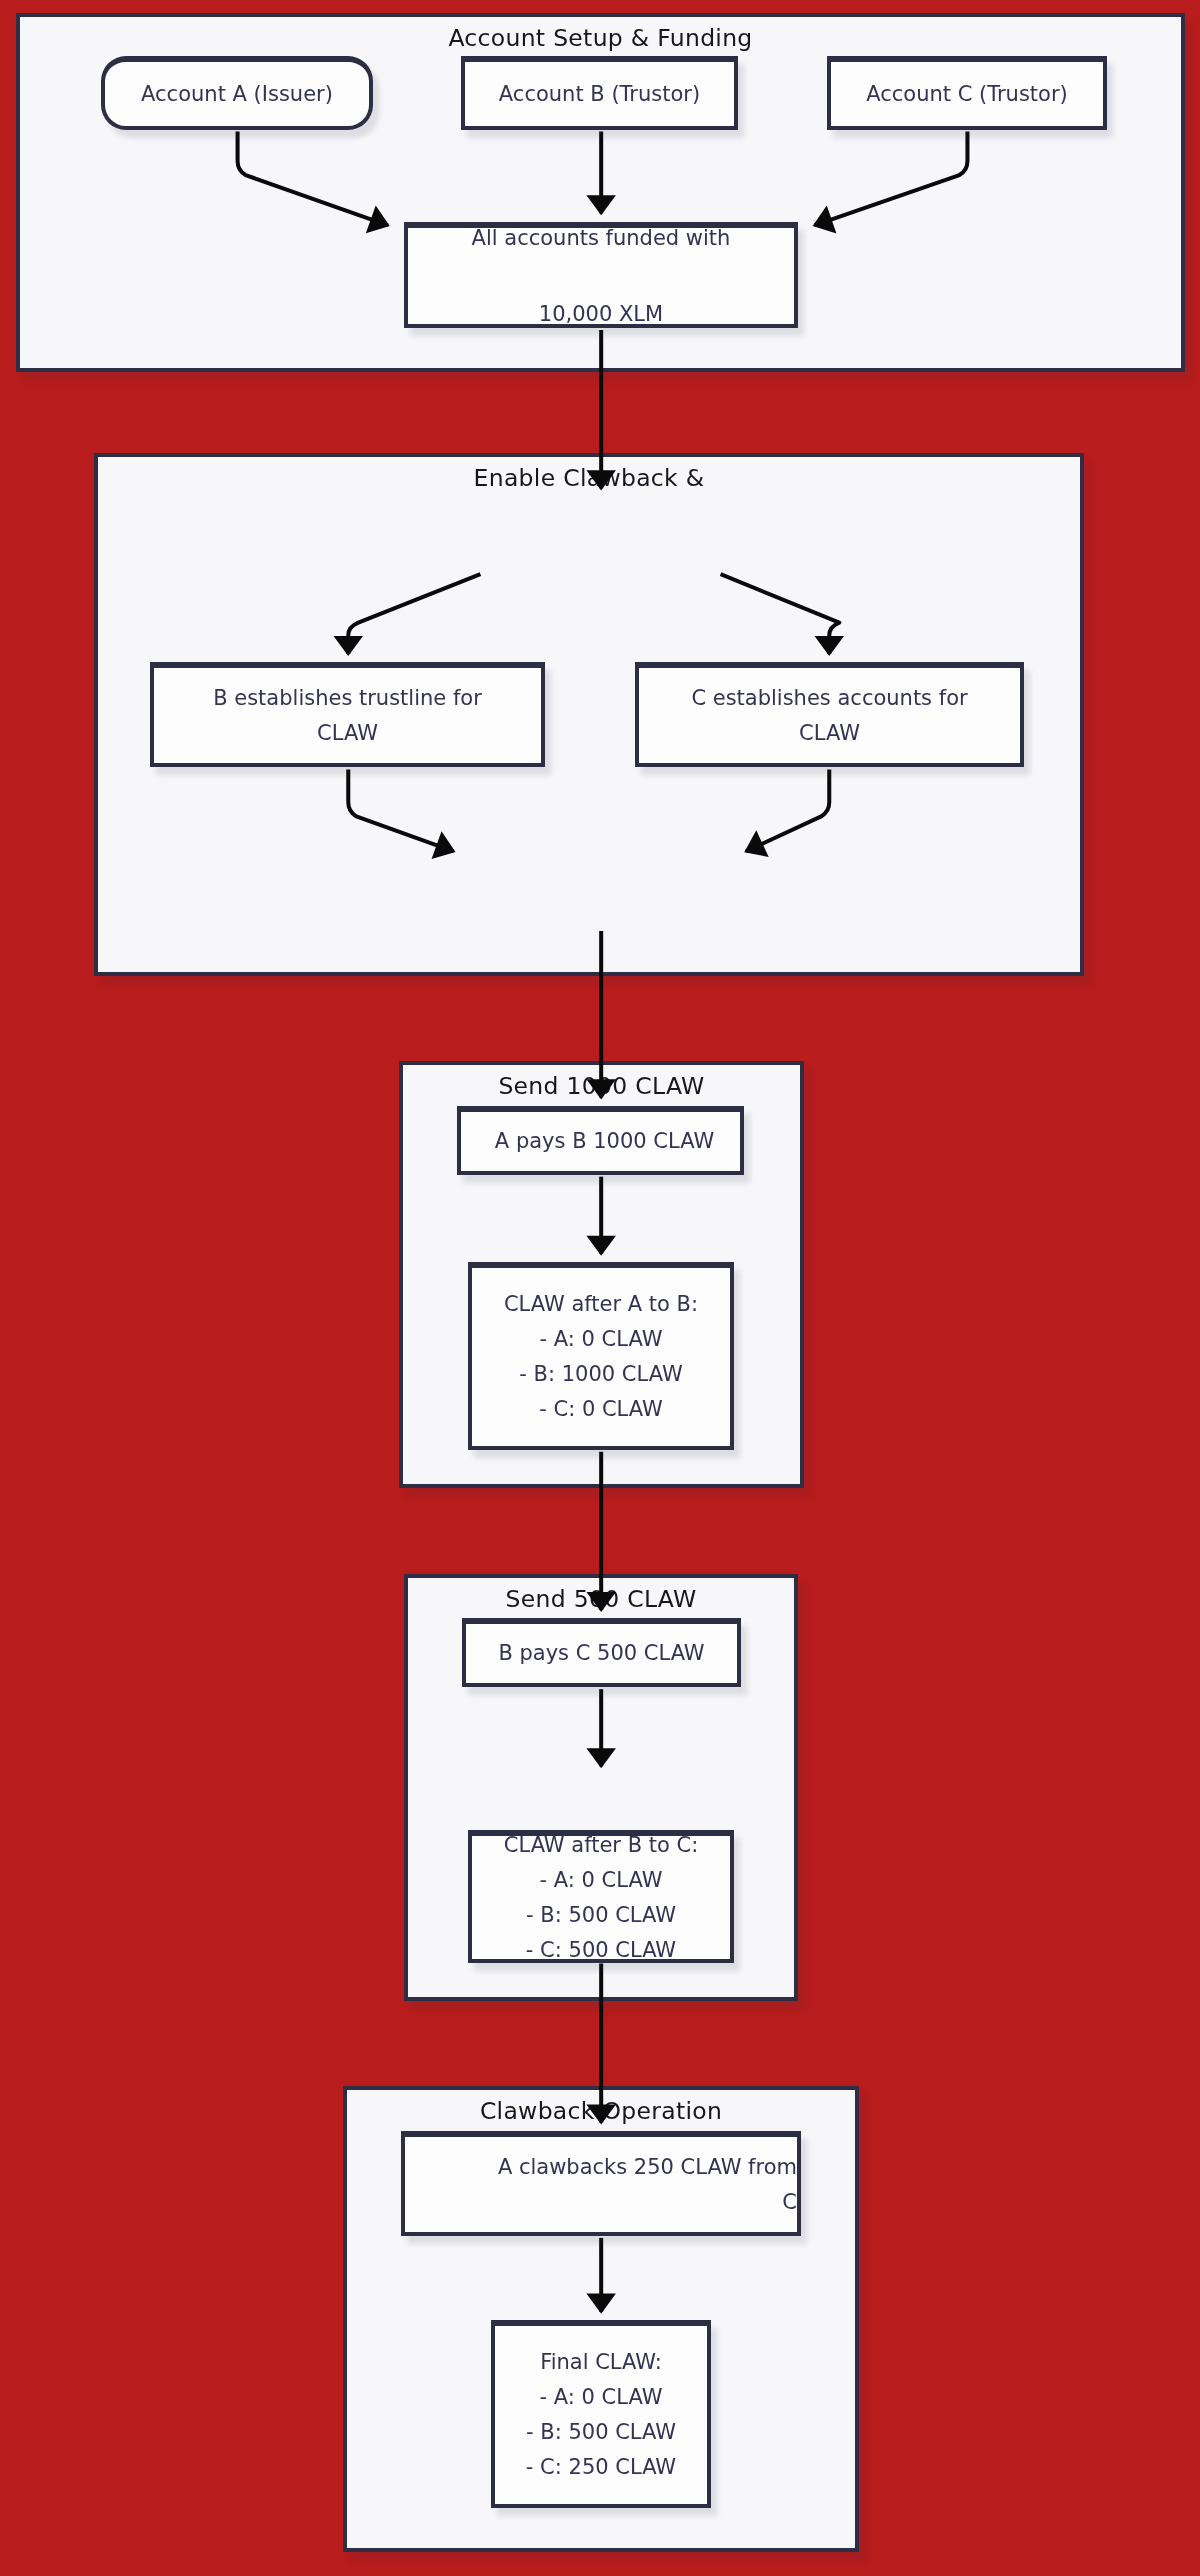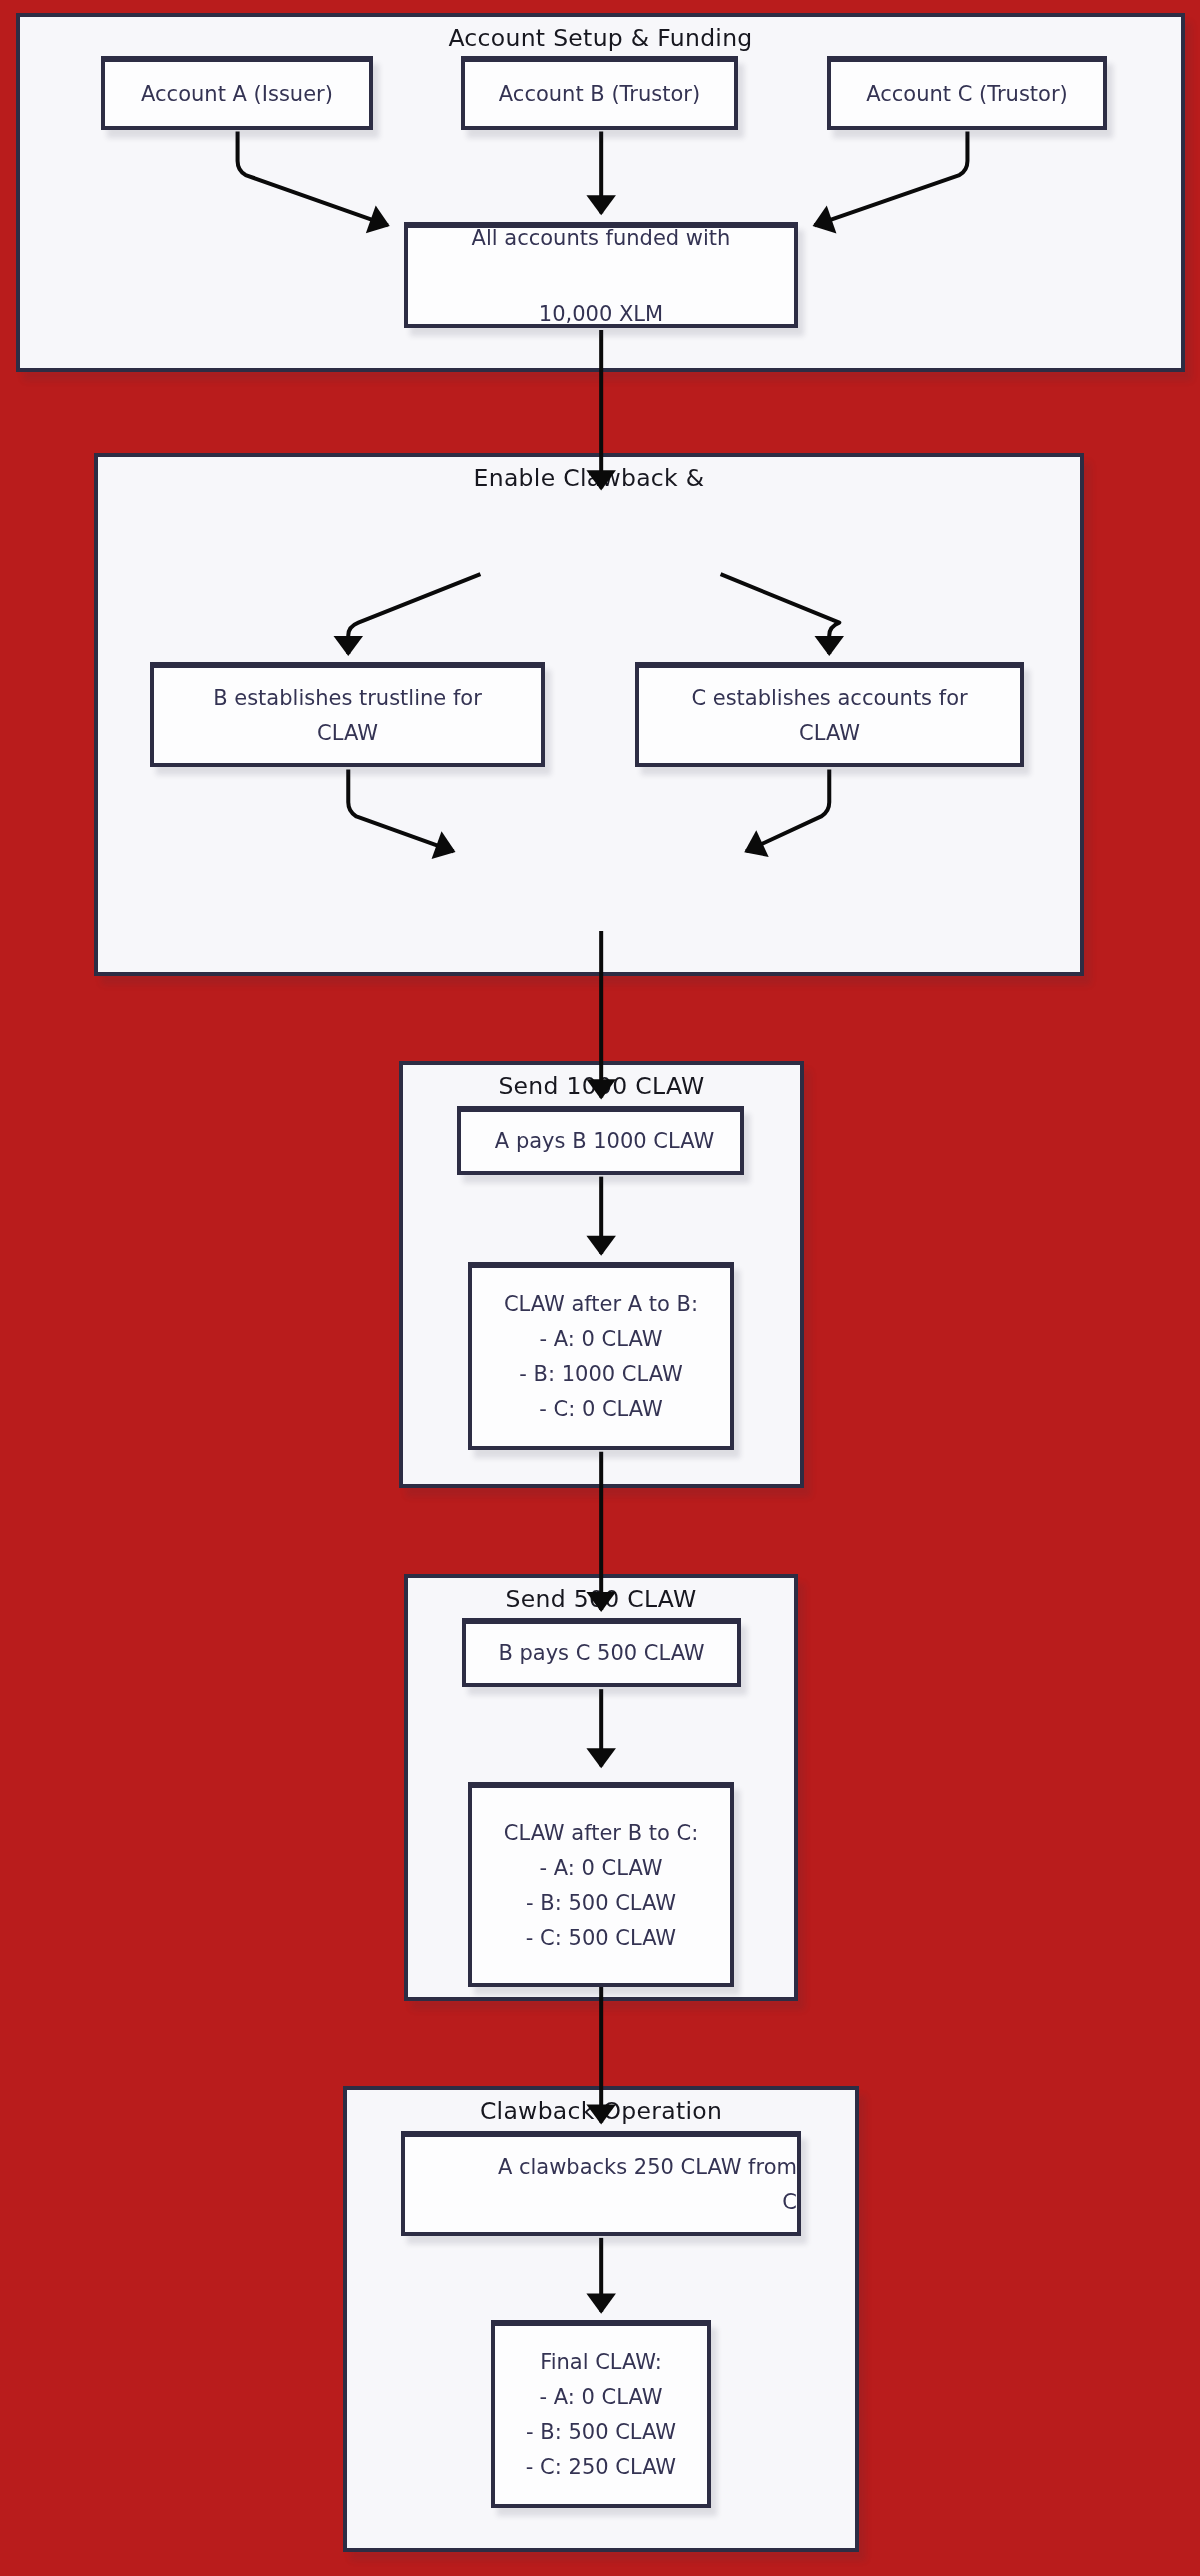--- a/index.html
+++ b/index.html
@@ -64,32 +64,32 @@
     justify-content: center;
     text-align: center;
   }
   .node .line {
     display: block;
     font-size: 21px;
     line-height: 35px;
     color: #343353;
     white-space: nowrap;
   }
-  .n-accta    { left: 101px;  top: 56px;   width: 272px; height: 74px; }
+  .n-accta    { left: 101px;  top: 56px;   width: 272px; height: 74px; border-radius: 25px; }
   .n-acctb    { left: 461px;  top: 56px;   width: 277px; height: 74px; }
   .n-acctc    { left: 827px; top: 56px;   width: 280px; height: 74px; }
   .n-funded   { left: 404px;  top: 222px;  width: 394px; height: 106px; gap: 41px; }
   .n-enables  { left: 460px;  top: 496px;  width: 280px; height: 76px; }
   .n-best     { left: 150px;  top: 662px;  width: 395px; height: 105px; }
   .n-cest     { left: 635px;  top: 662px;  width: 389px; height: 105px; }
   .n-trust    { left: 442px;  top: 859px; width: 319px; height: 69px; }
   .n-pays1    { left: 457px;  top: 1106px; width: 287px; height: 69px; padding-left: 8px; }
   .n-claw1    { left: 468px;  top: 1262px; width: 266px; height: 188px; }
   .n-pays2    { left: 462px;  top: 1618px; width: 279px; height: 69px; }
-  .n-claw2    { left: 468px;  top: 1782px; width: 266px; height: 205px; }
+  .n-claw2    { left: 468px;  top: 1830px; width: 266px; height: 133px; }
   .n-clawback { left: 401px;  top: 2131px; width: 400px; height: 105px; align-items: flex-end; }
   .n-final    { left: 491px;  top: 2320px; width: 220px; height: 188px; }
 </style>
 </head>
 <body>
 
 <div id="canvas">
 
   <section class="group g1">
     <div class="group-title">Account Setup &amp; Funding</div>

